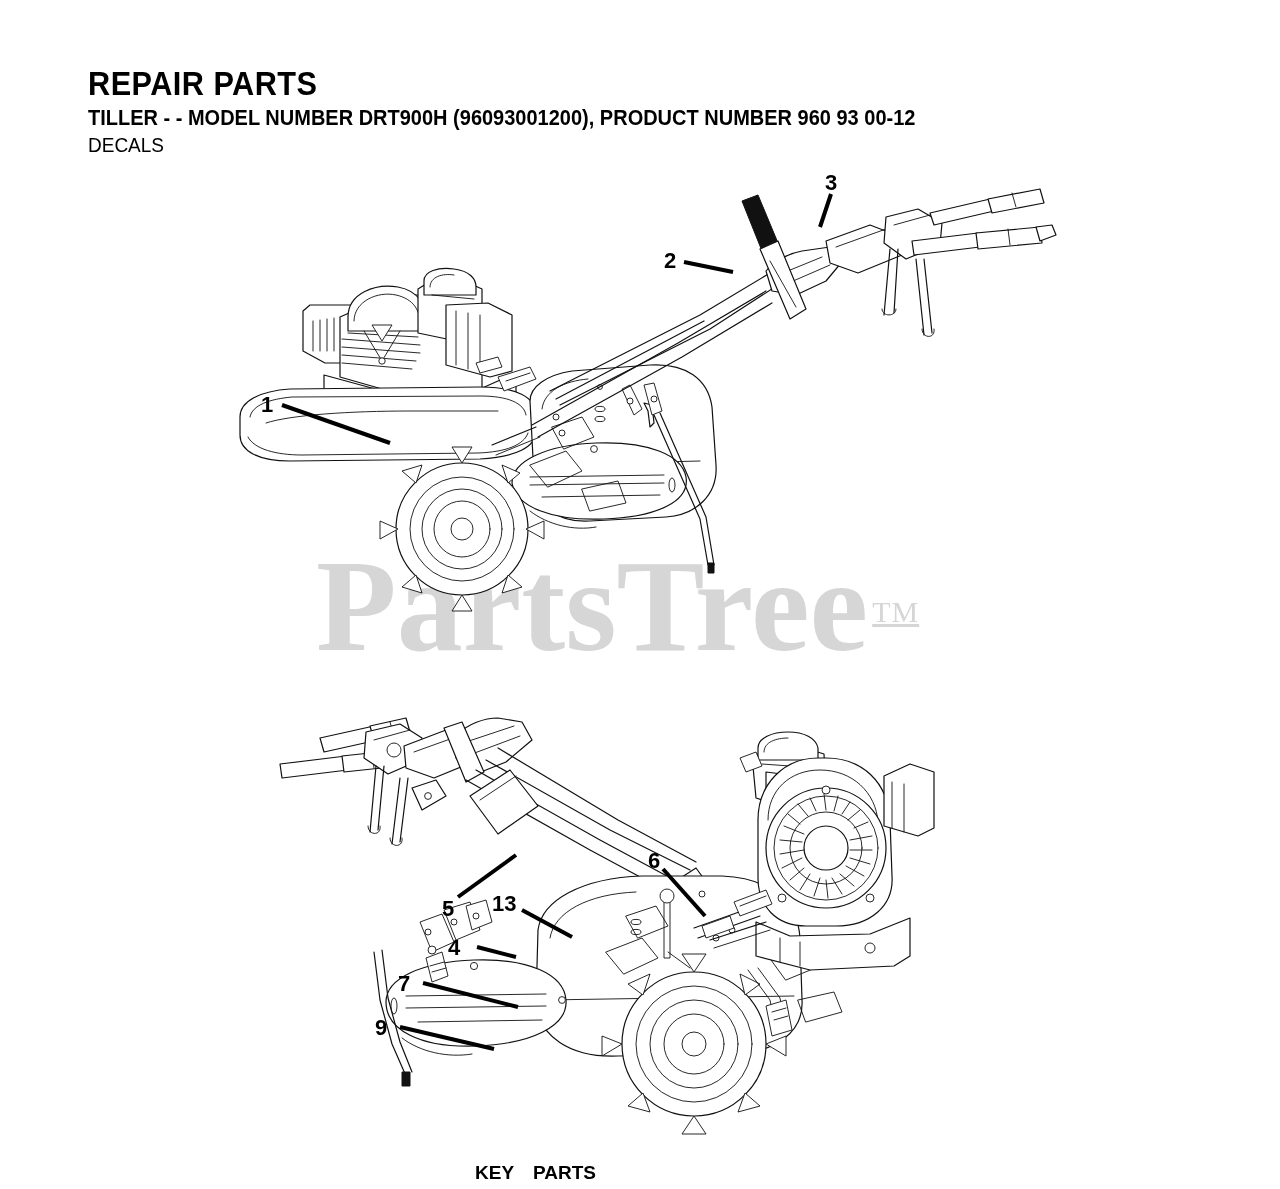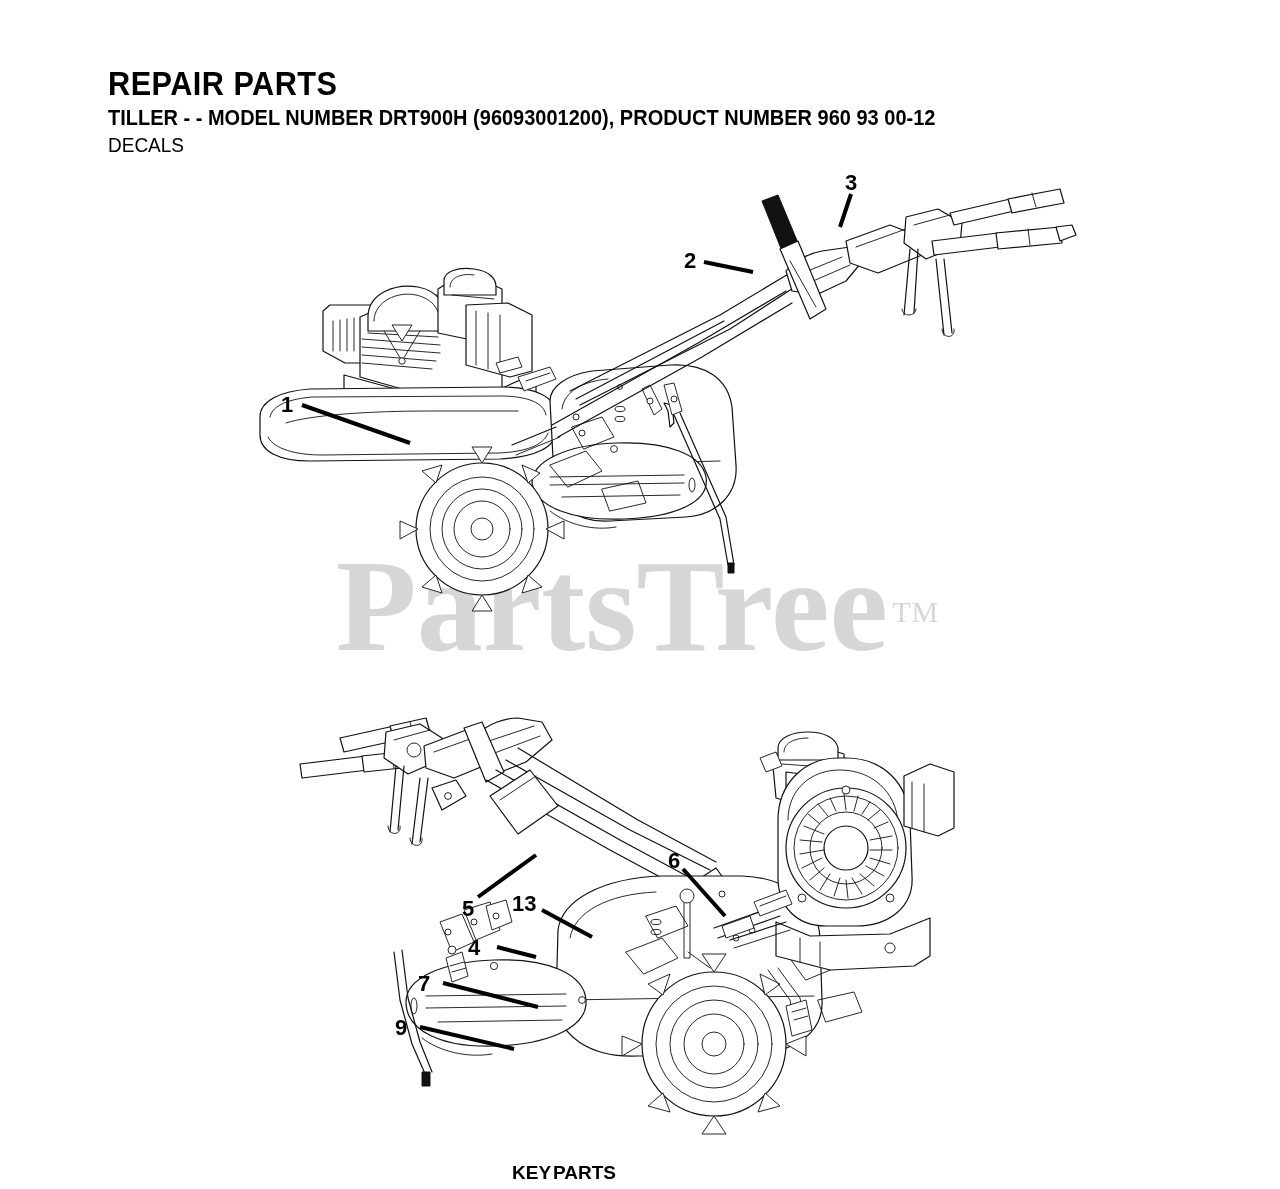--- a/index.html
+++ b/index.html
@@ -15,21 +15,20 @@
     font-family: "Liberation Sans", sans-serif;
     color: #000000;
   }
 
   .page {
     position: absolute;
     left: 0; top: 0;
     width: 1164px;
     height: 1189px;
     background: #ffffff;
-    margin-left: 20px;
   }
 
   
   .header {
     position: absolute;
     left: 88px;
     top: 66px;
     width: 1120px;
   }
   .title-main {
@@ -77,20 +76,21 @@
     user-select: none;
   }
   .watermark .tm {
     font-size: 30px;
     vertical-align: top;
     position: relative;
     top: 6px;
     left: 4px;
     font-weight: normal;
     letter-spacing: 1px;
+    text-decoration: underline;
   }
 
   
   .diagram {
     position: absolute;
   }
   #diagram-top {
     left: 230px;
     top: 165px;
     width: 740px;
@@ -135,21 +135,21 @@
   .table-head {
     position: absolute;
     top: 1163px;
     font-family: "Liberation Sans", sans-serif;
     font-weight: bold;
     font-size: 19px;
     line-height: 19px;
     color: #000000;
     white-space: nowrap;
   }
-  #th-key  { left: 492px; text-align: right; }
+  #th-key  { left: 475px; text-align: right; }
   #th-part { left: 533px; }
 </style>
 </head>
 <body>
 
 <div class="page">
 
   <div class="header">
     <div class="title-main">REPAIR PARTS</div>
     <div class="title-sub">TILLER - - MODEL NUMBER DRT900H (96093001200), PRODUCT NUMBER 960 93 00-12</div>

